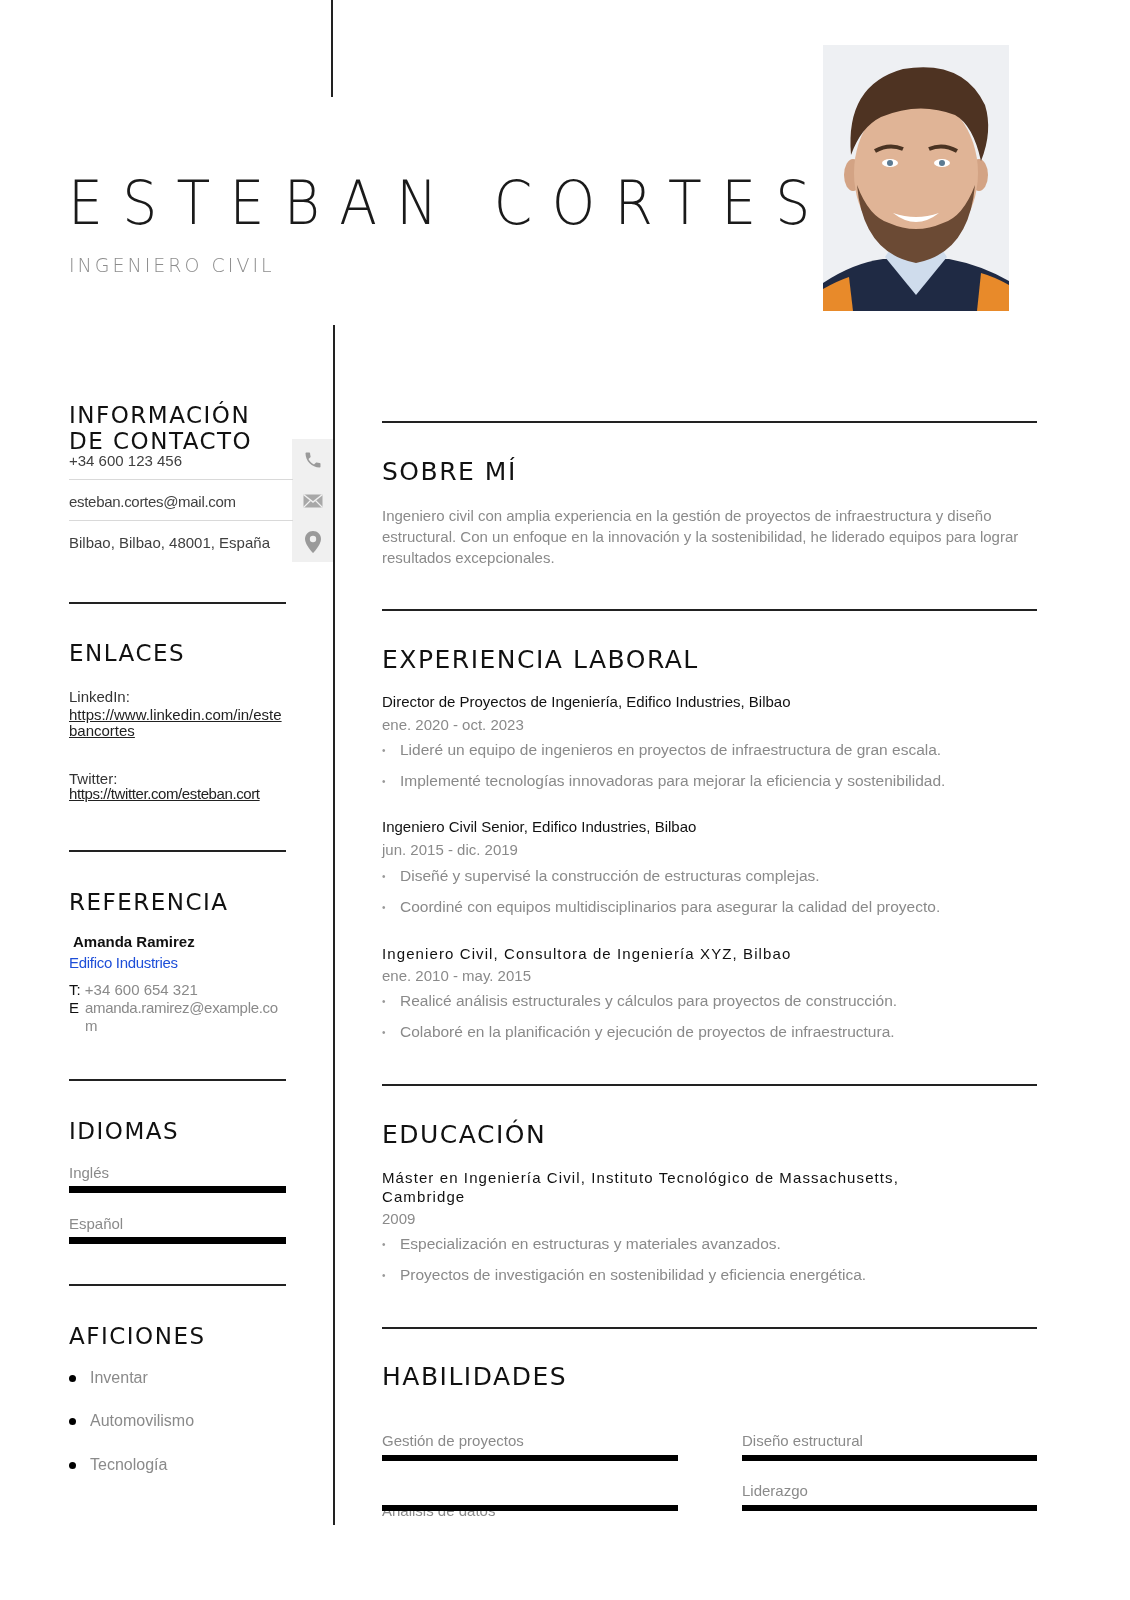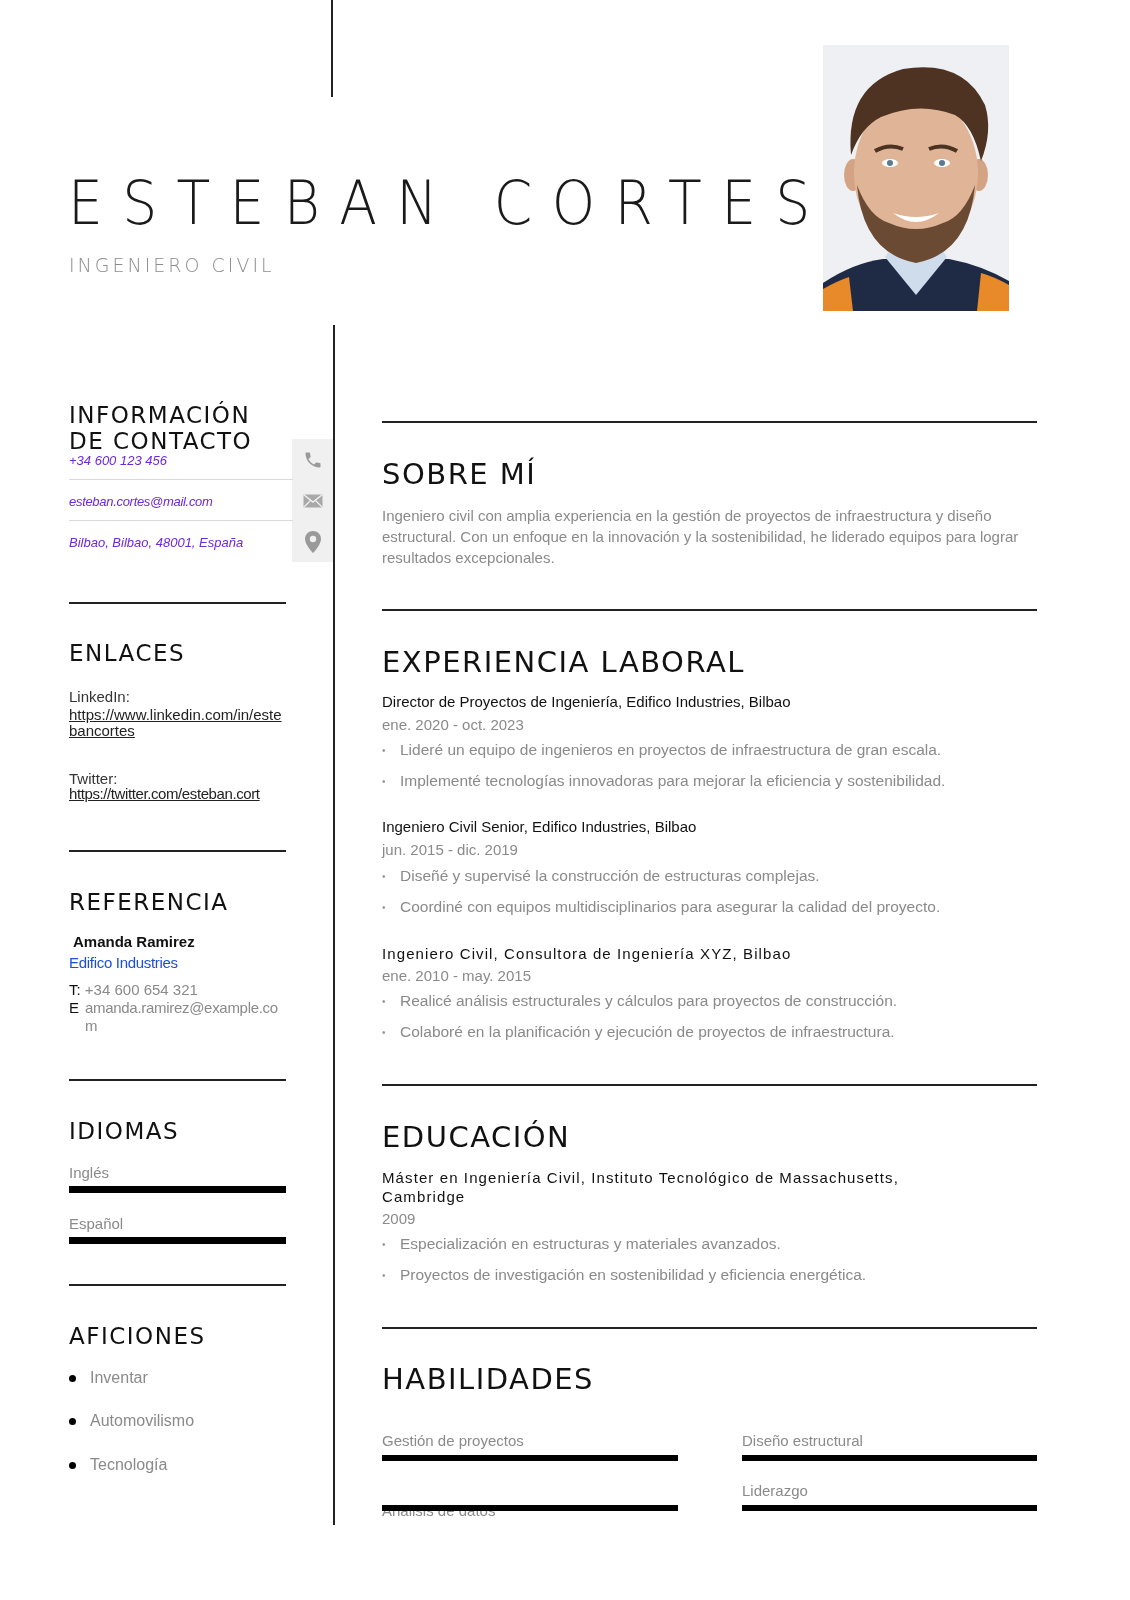--- a/index.html
+++ b/index.html
@@ -14,42 +14,42 @@
   .name { left: 68px; top: 168px; font-size: 60px; letter-spacing: 21px; font-weight: 300; color: #1a1a1a; font-family: "DejaVu Sans", sans-serif; white-space: nowrap; transform: scaleX(0.92); transform-origin: left top; }
   .jobtitle { left: 69px; top: 254px; font-size: 19px; letter-spacing: 3px; color: #8c8c8c; font-family: "DejaVu Sans", sans-serif; font-weight: 300; }
 
   .photo { left: 823px; top: 45px; width: 186px; height: 266px; overflow: hidden; background: #eef0f2; }
 
   
   .side-h { left: 69px; font-size: 23px; letter-spacing: 1.5px; color: #111; font-family: "DejaVu Sans", sans-serif; line-height: 26px; }
   .side-rule { left: 69px; width: 217px; height: 2px; background: #222; }
 
   .contact-row { left: 69px; width: 264px; height: 41px; display: flex; align-items: center; justify-content: space-between; }
-  .contact-text { font-size: 13px; color: #6d28d9; padding-top: 2px; font-style: italic; }
+  .contact-text { font-size: 15px; color: #404040; padding-top: 2px; }
   .contact-sep { left: 69px; width: 224px; height: 1px; background: #d9d9d9; }
   .contact-icon { position: absolute; right: 0; width: 41px; height: 41px; background: #f0f0f0; display: flex; align-items: center; justify-content: center; }
 
   .link-label { left: 69px; font-size: 15px; color: #333; }
   .link-url { left: 69px; width: 215px; font-size: 15px; color: #222; line-height: 16px; word-break: break-all; }
   .link-url span { text-decoration: underline; }
 
   .ref-name { left: 73px; top: 933px; font-size: 15px; font-weight: bold; color: #111; }
   .ref-company { left: 69px; top: 954px; font-size: 15px; color: #1d4ed8; }
   .ref-line { left: 69px; font-size: 15px; color: #8a8a8a; width: 220px; line-height: 18px; }
   .ref-line b { color: #111; font-weight: normal; }
 
   .lang-label { left: 69px; font-size: 15px; color: #8a8a8a; }
   .lang-bar { left: 69px; width: 217px; height: 7px; background: #000; }
 
   .hobby { left: 69px; font-size: 16px; color: #8a8a8a; display: flex; align-items: center; }
   .hobby .dot { width: 7px; height: 7px; border-radius: 50%; background: #000; margin-right: 14px; }
 
   
   .main-rule { left: 382px; width: 655px; height: 2px; background: #222; }
-  .main-h { left: 382px; font-size: 29px; letter-spacing: 1.5px; color: #111; font-family: "DejaVu Sans", sans-serif; }
+  .main-h { left: 382px; font-size: 25px; letter-spacing: 1.5px; color: #111; font-family: "DejaVu Sans", sans-serif; }
   .about { left: 382px; top: 505px; width: 650px; font-size: 15px; line-height: 21px; color: #8a8a8a; }
 
   .job-title { left: 382px; font-size: 15px; color: #111; }
   .job-title.spaced { letter-spacing: 1.1px; }
   .job-date { left: 382px; font-size: 15px; color: #8a8a8a; }
   .bullet { left: 382px; font-size: 15.5px; color: #8a8a8a; display: flex; align-items: center; white-space: nowrap; }
   .bullet .b { width: 18px; font-size: 10px; color: #999; }
 
   .skill-label { font-size: 15px; color: #8a8a8a; }
   .skill-bar { height: 6px; background: #000; }

